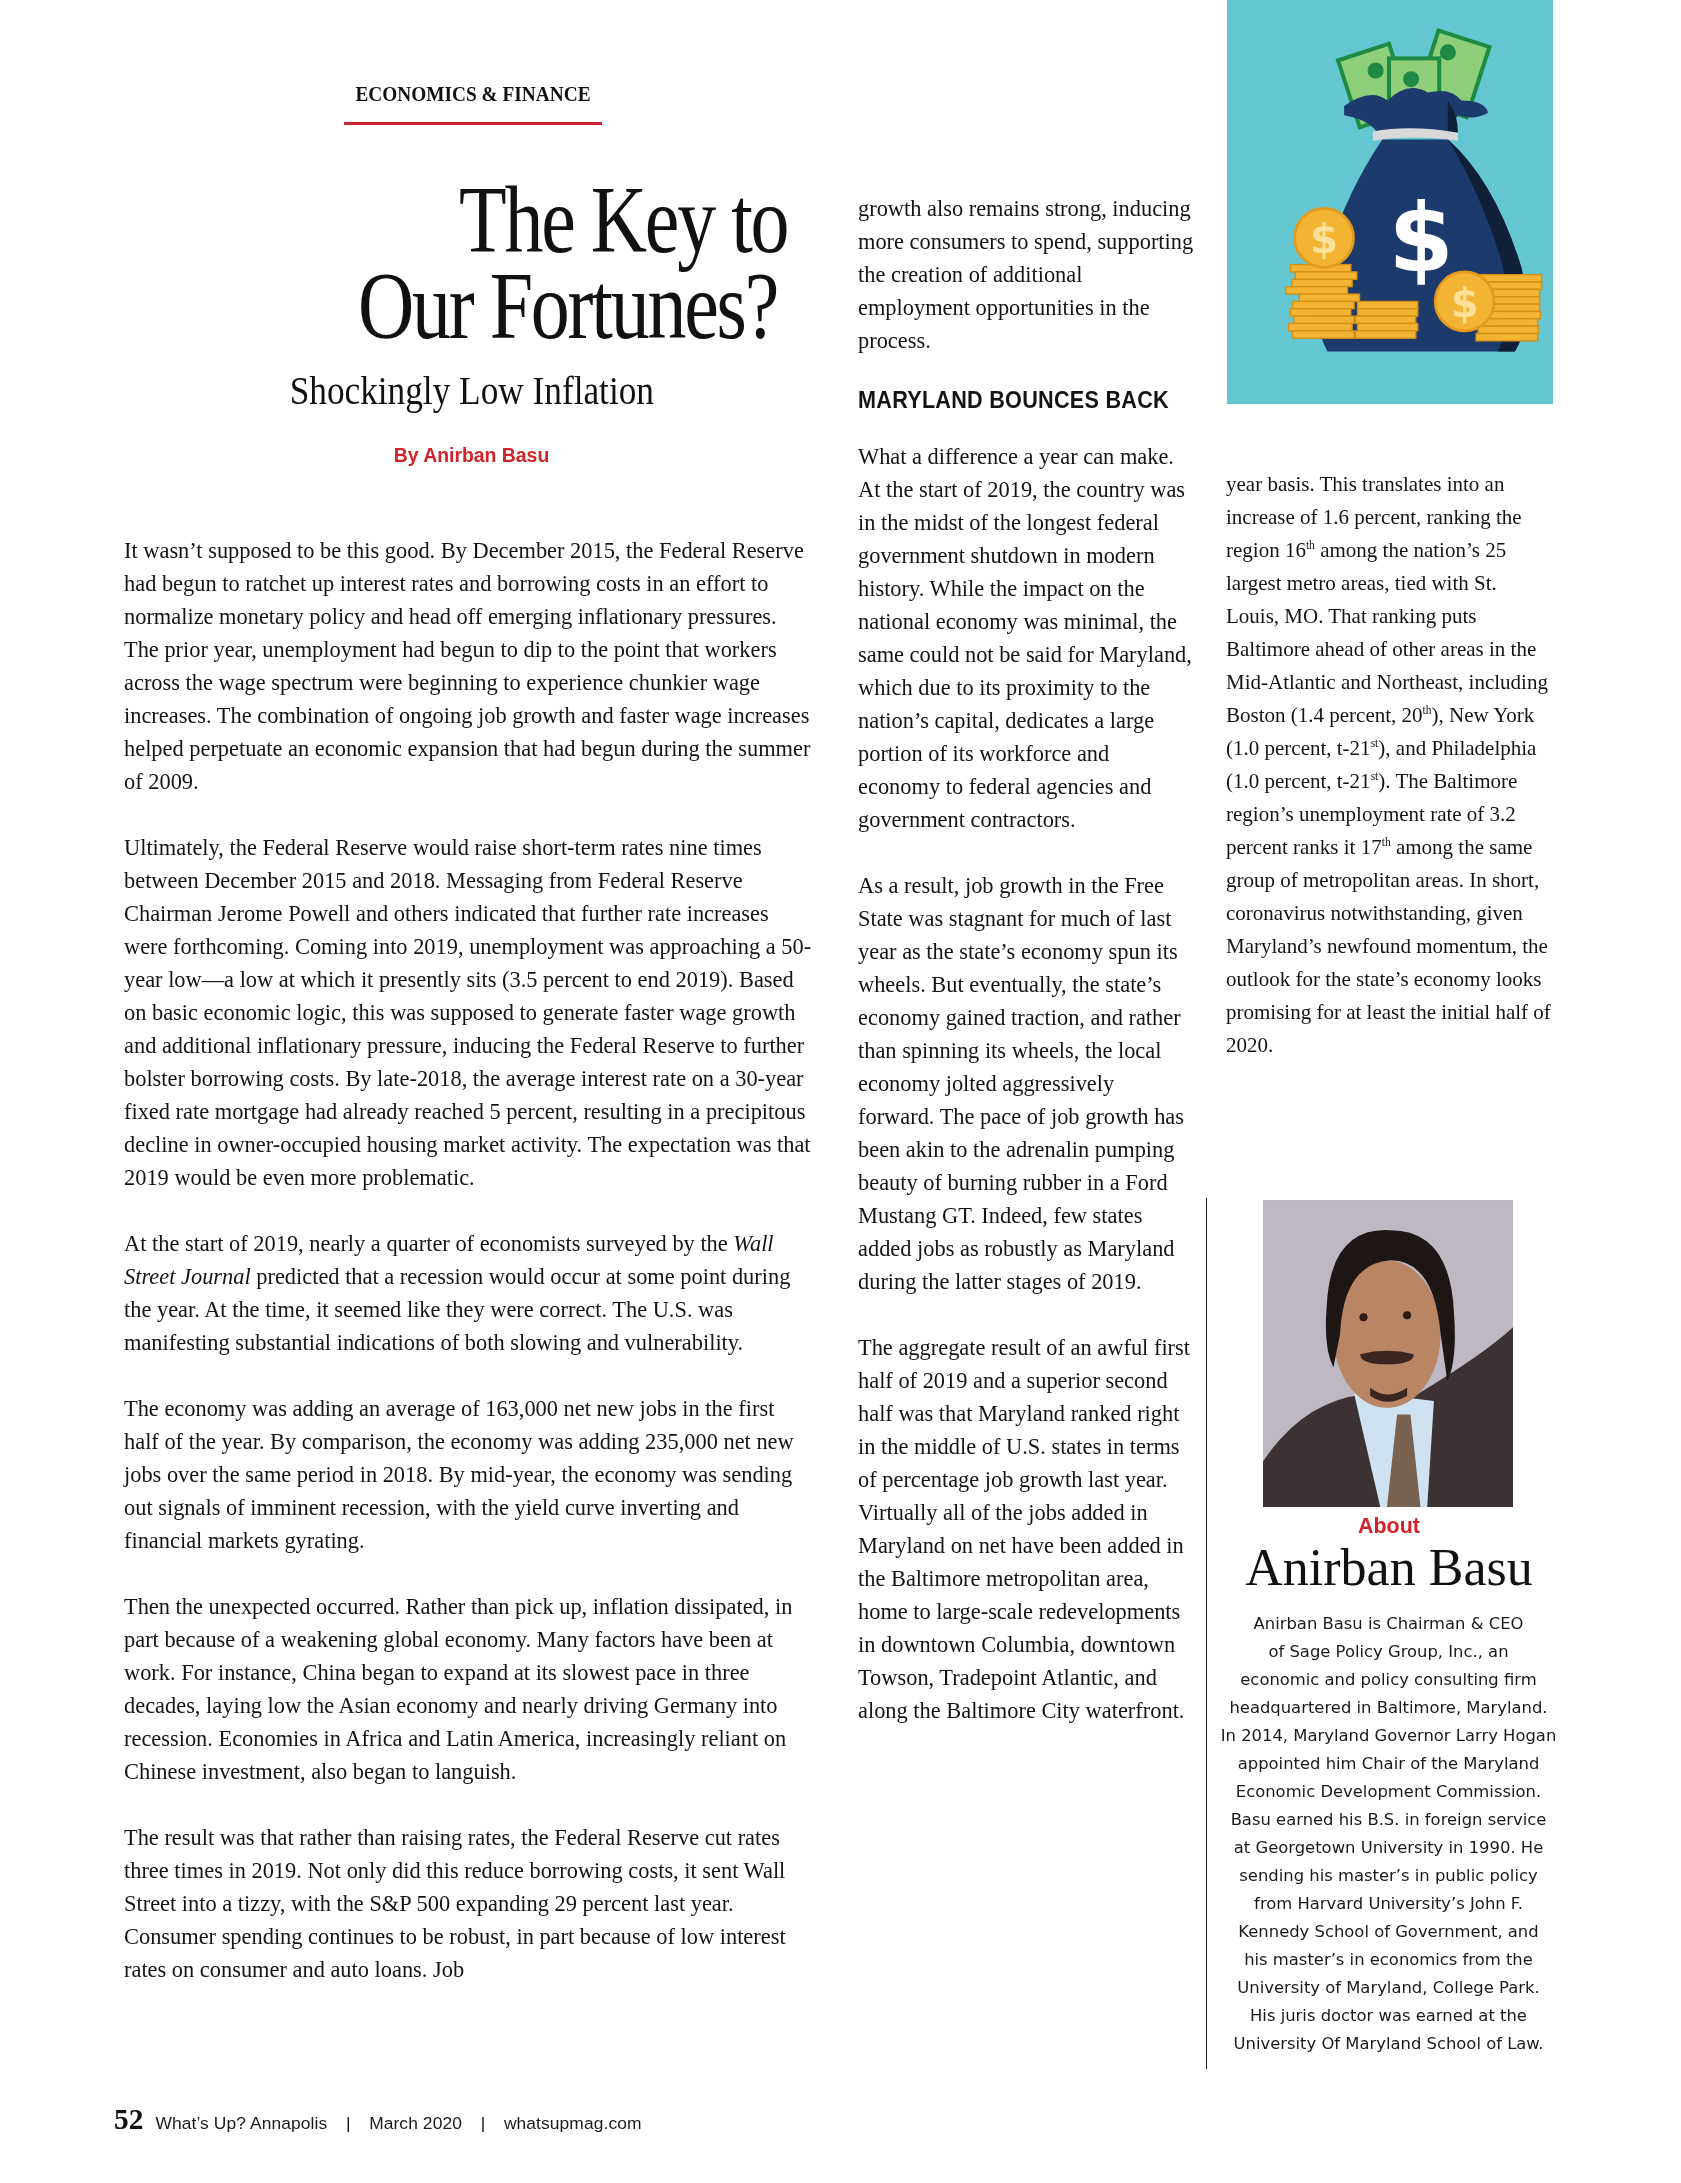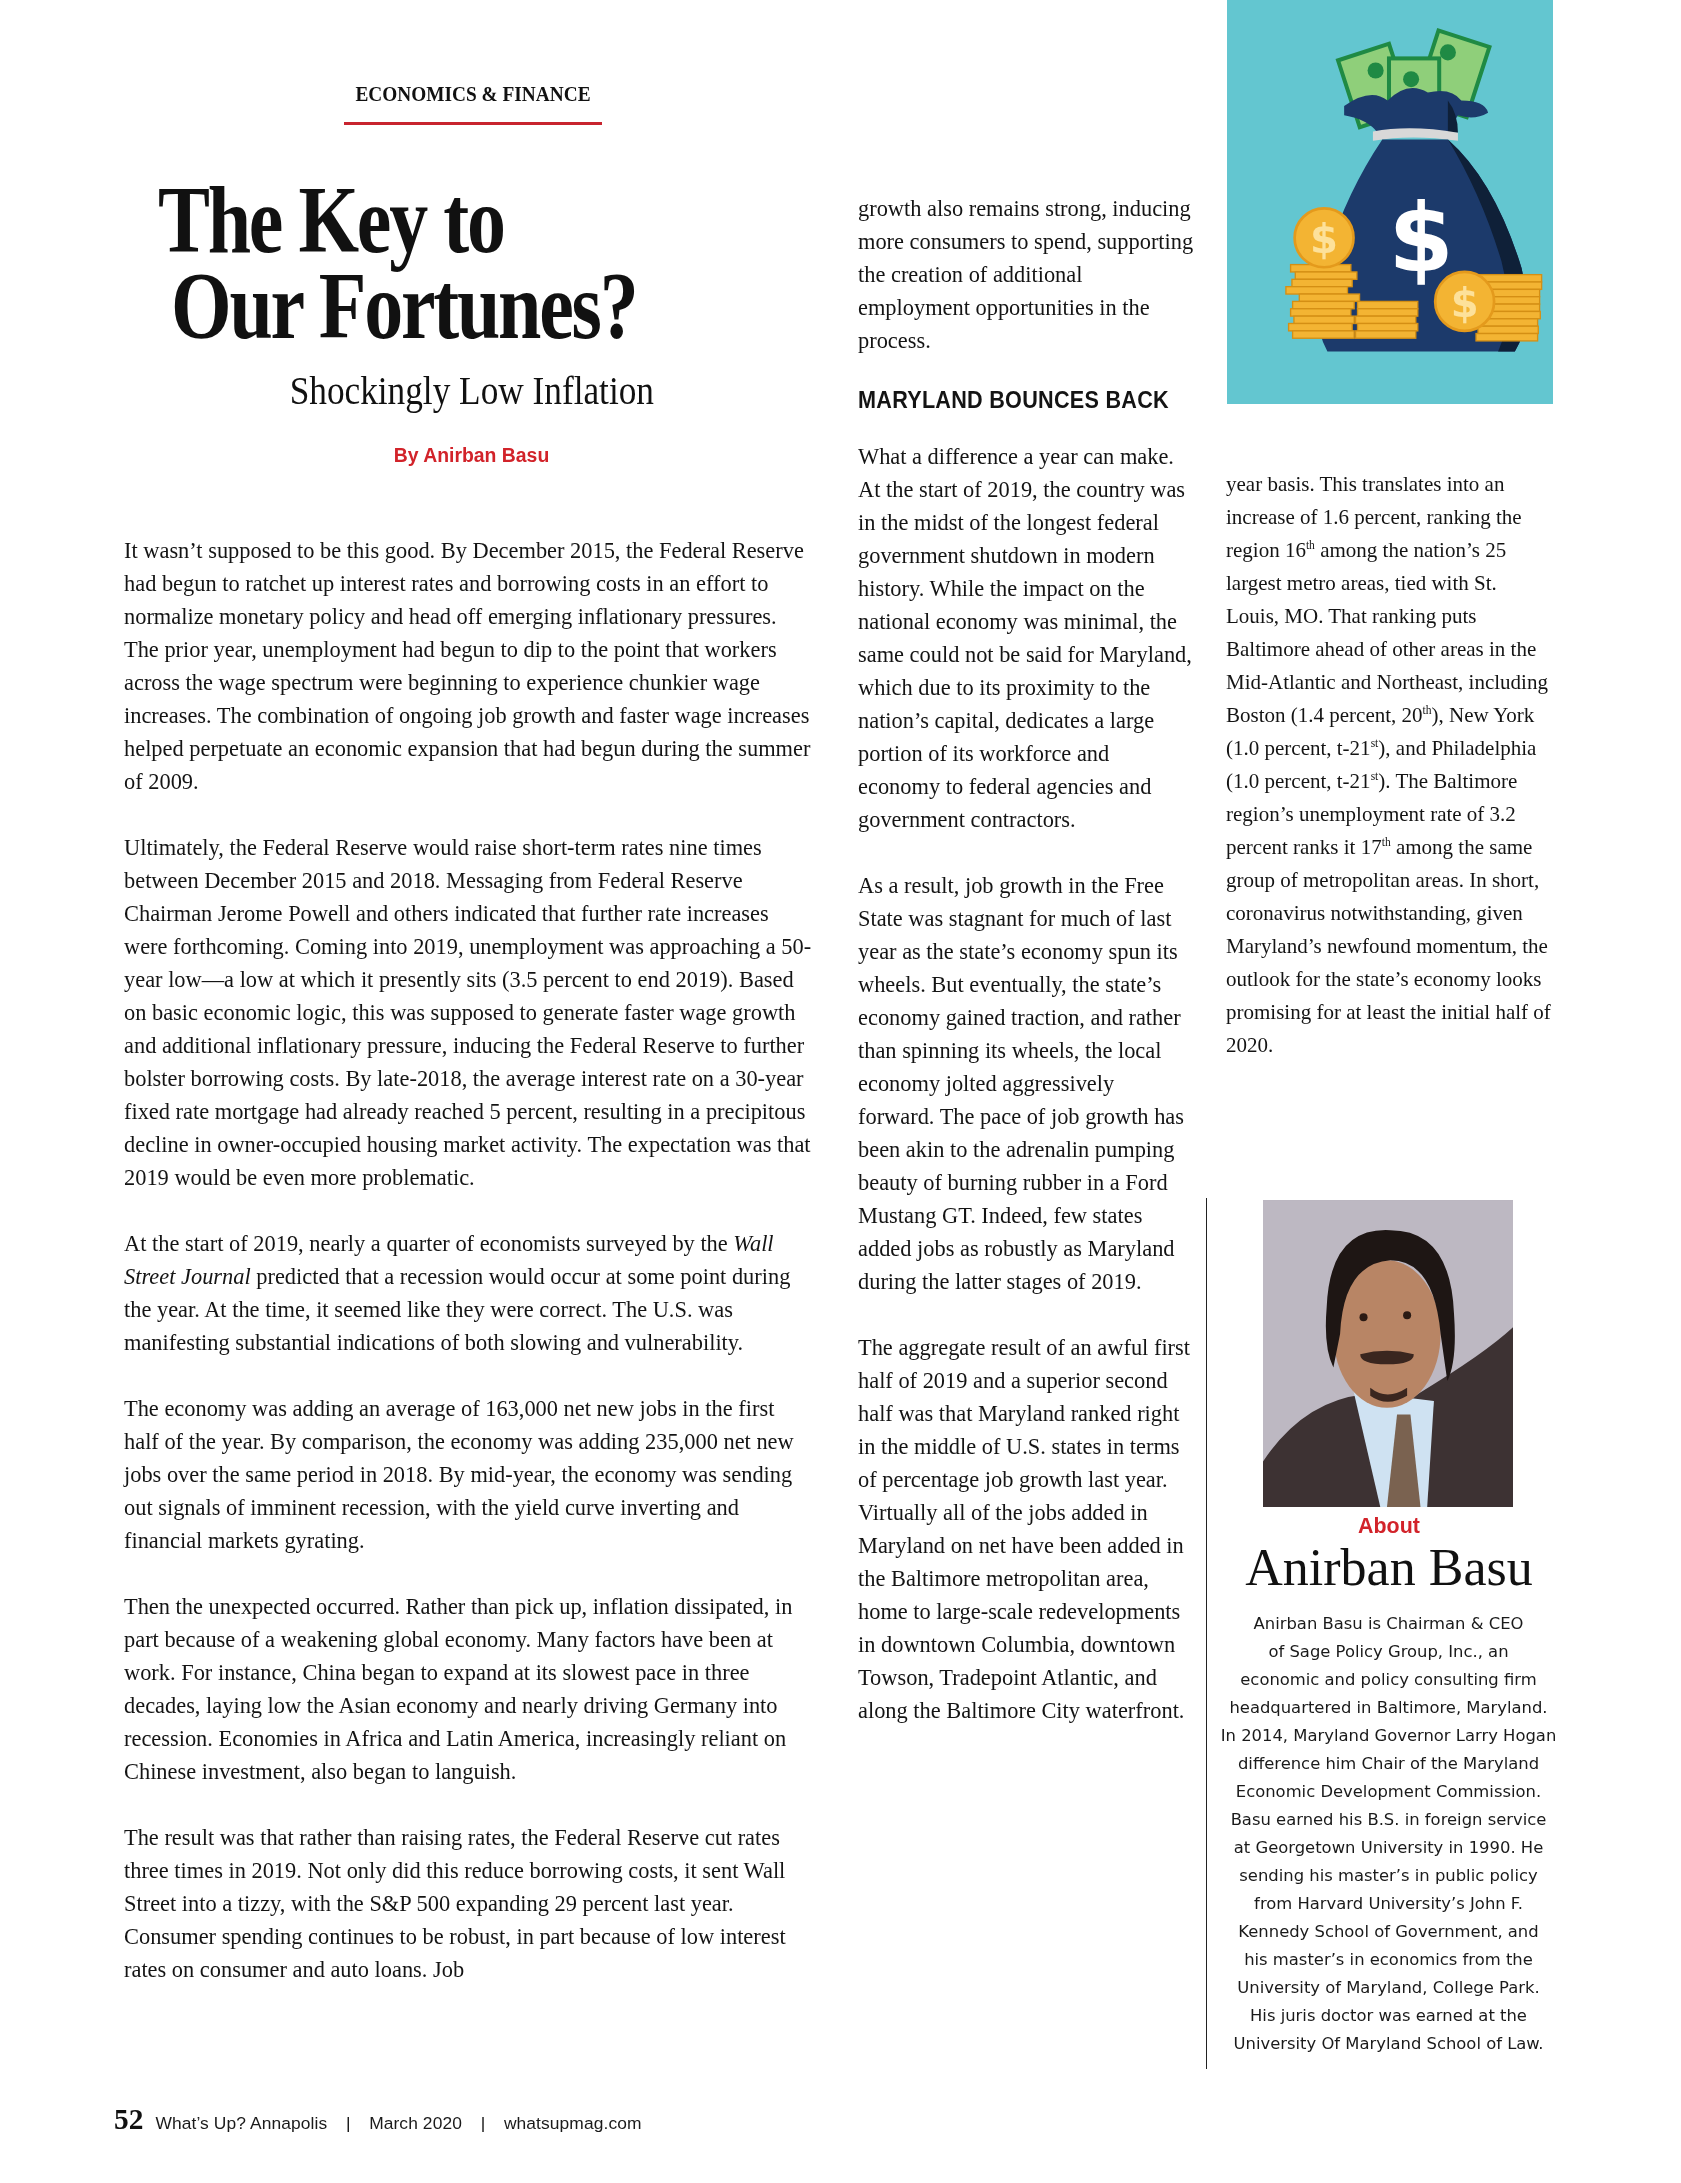--- a/index.html
+++ b/index.html
@@ -4,22 +4,22 @@
 <style>
   html, body { margin:0; padding:0; background:#ffffff; }
   body { width:1681px; height:2183px; position:relative; overflow:hidden; color:#111; }
 
   
   .section-tag { position:absolute; left:344px; top:82px; width:258px; text-align:center;
     font-family:"Liberation Serif", serif; font-weight:bold; font-size:21px; letter-spacing:0px; transform:scaleX(0.92); transform-origin:center; }
   .section-rule { position:absolute; left:344px; top:122px; width:258px; height:3.3px; background:#c8242f; }
 
   
-  .headline { position:absolute; left:120px; top:177px; width:703px; text-align:left;
-    font-family:"Liberation Serif", serif; font-weight:bold; font-size:95px; line-height:86px; letter-spacing:-2.7px; }
+  .headline { position:absolute; left:120px; top:177px; width:703px; text-align:right;
+    font-family:"Liberation Serif", serif; font-weight:normal; font-size:95px; line-height:86px; letter-spacing:-2.7px; }
   .headline span { display:inline-block; transform:scaleX(0.82); transform-origin:center; white-space:nowrap; }
   .subhead { position:absolute; left:120px; top:367px; width:703px; text-align:center;
     font-family:"Liberation Serif", serif; font-size:41px; line-height:47px; }
   .subhead span { display:inline-block; transform:scaleX(0.86); }
   .byline { position:absolute; left:120px; top:444px; width:703px; text-align:center;
     font-family:"Liberation Sans", sans-serif; font-weight:bold; font-size:19.4px; color:#d2232a; }
 
   
   .col { position:absolute; font-family:"Liberation Serif", serif; color:#141414; }
   .col p { margin:17px 0 33px 0; }
@@ -167,21 +167,21 @@
   </svg>
 </div>
 <div class="about-label">About</div>
 <div class="about-name">Anirban Basu</div>
 <div class="about-bio">
   <span>Anirban Basu is Chairman &amp; CEO</span>
   <span>of Sage Policy Group, Inc., an</span>
   <span>economic and policy consulting firm</span>
   <span>headquartered in Baltimore, Maryland.</span>
   <span>In 2014, Maryland Governor Larry Hogan</span>
-  <span>difference him Chair of the Maryland</span>
+  <span>appointed him Chair of the Maryland</span>
   <span>Economic Development Commission.</span>
   <span>Basu earned his B.S. in foreign service</span>
   <span>at Georgetown University in 1990. He</span>
   <span>sending his master’s in public policy</span>
   <span>from Harvard University’s John F.</span>
   <span>Kennedy School of Government, and</span>
   <span>his master’s in economics from the</span>
   <span>University of Maryland, College Park.</span>
   <span>His juris doctor was earned at the</span>
   <span>University Of Maryland School of Law.</span>

